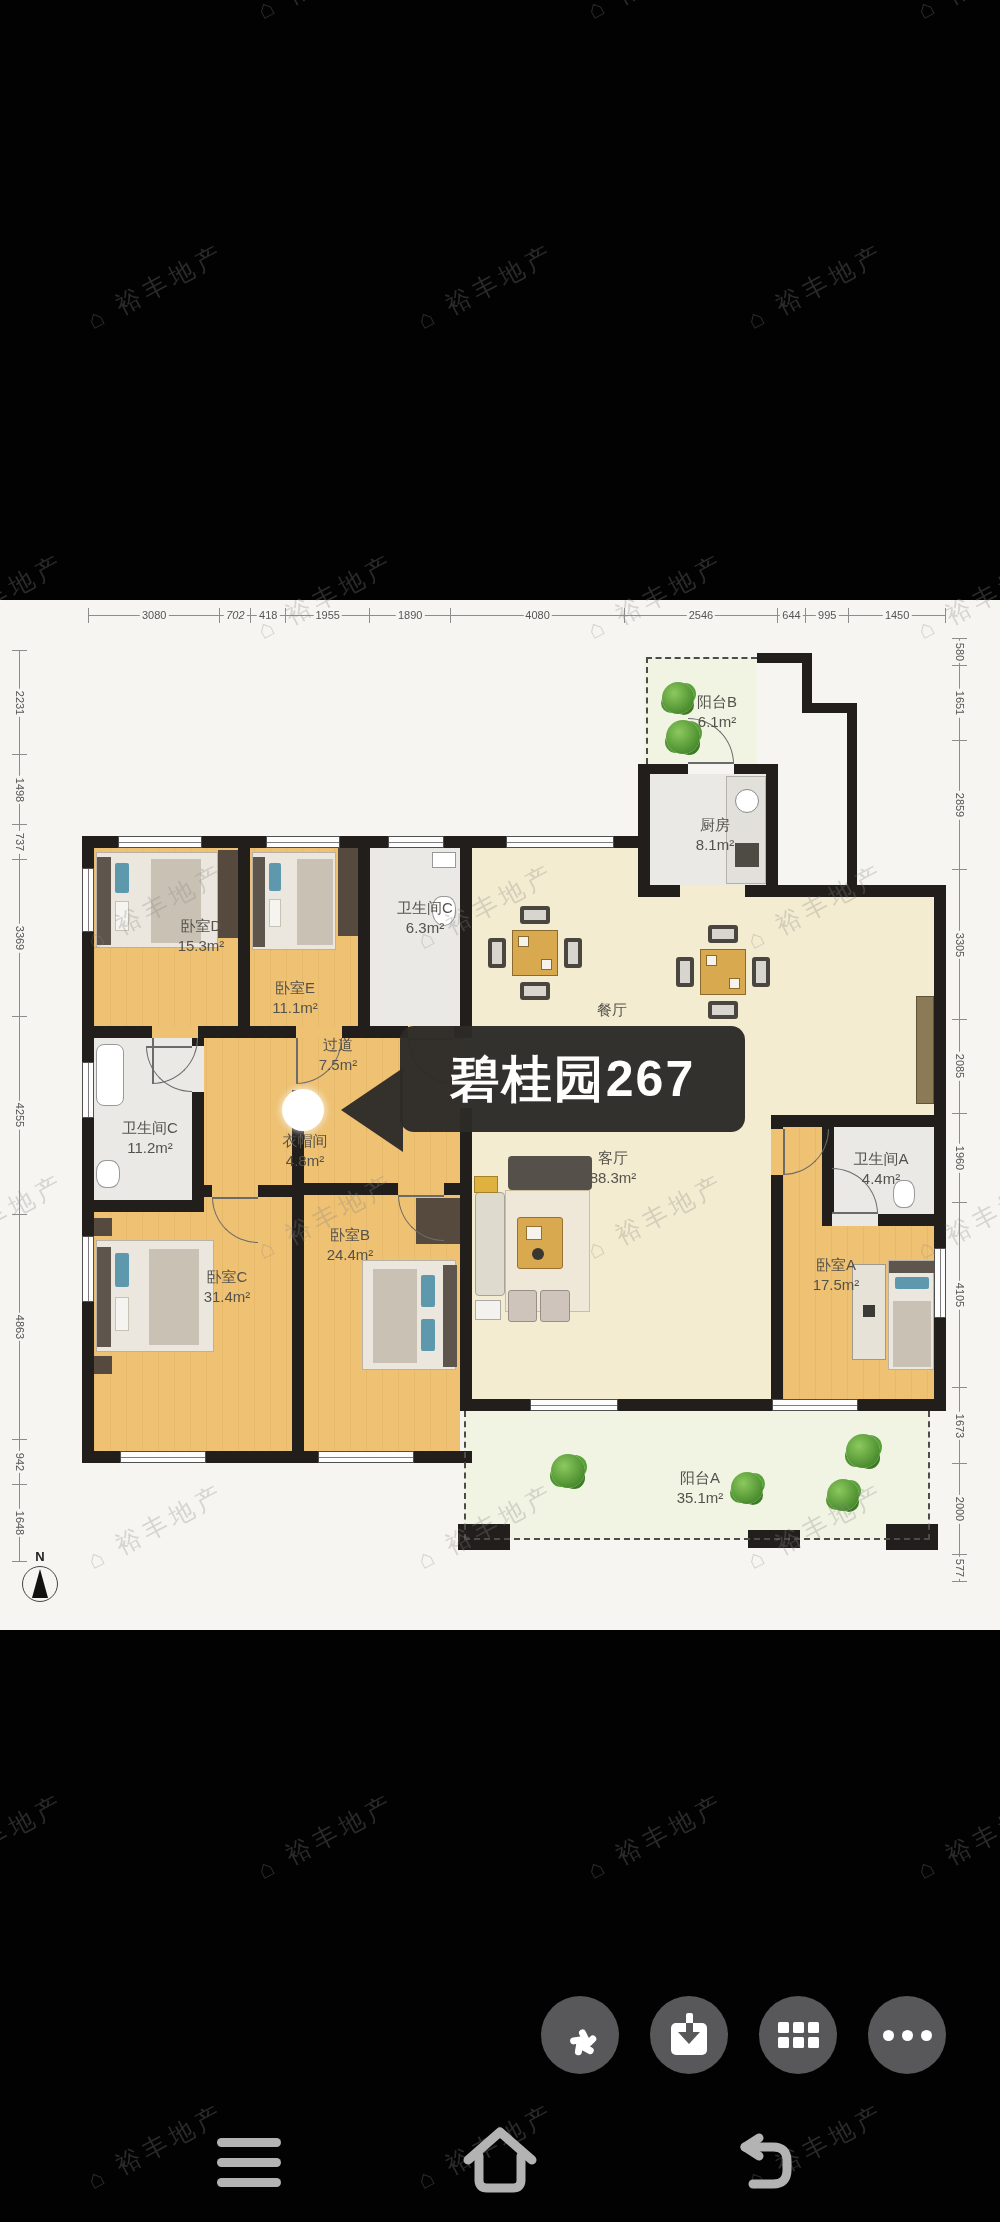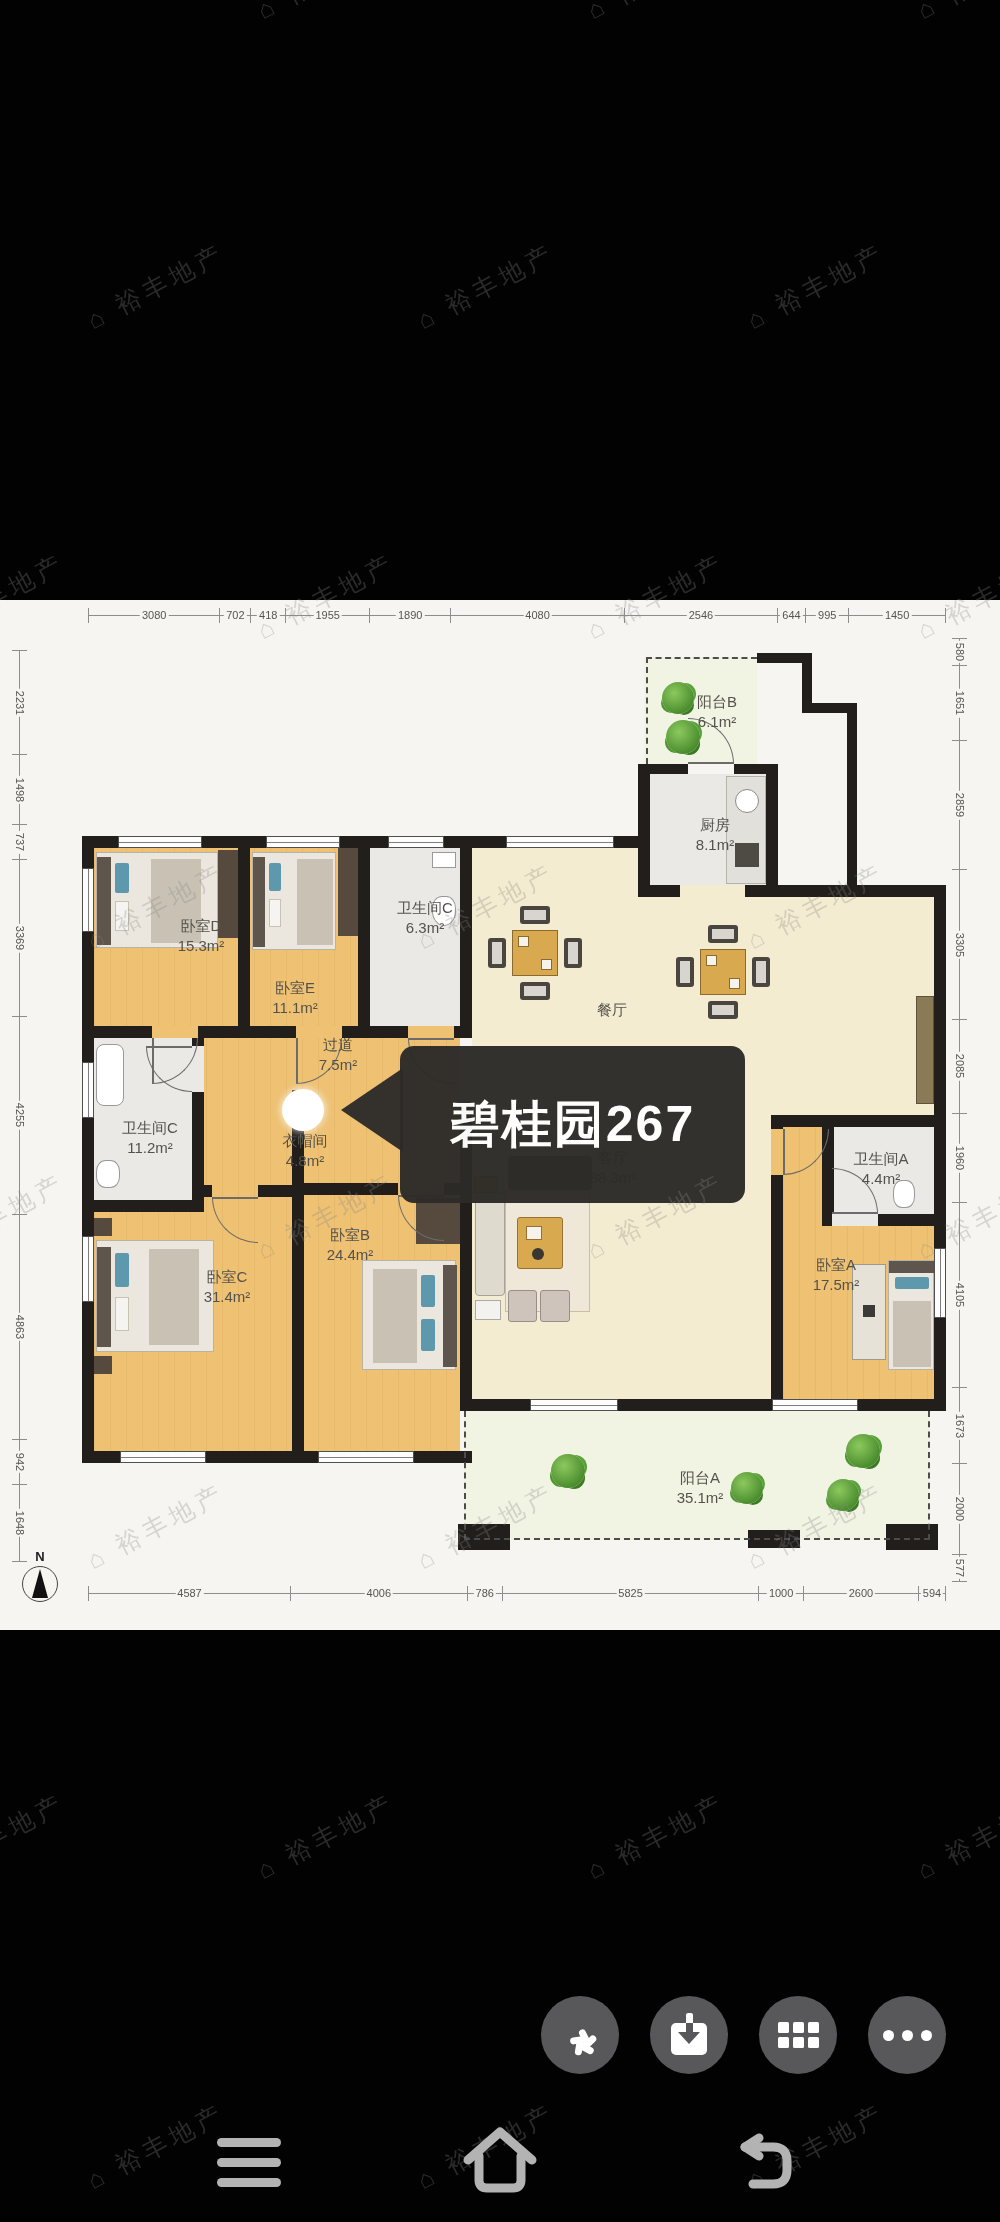--- a/index.html
+++ b/index.html
@@ -55,21 +55,21 @@
   .dims.h .seg{border-left:1px solid #8d8d8d;height:100%}
   .dims.h .seg:last-child{border-right:1px solid #8d8d8d}
   .dims.h .seg::before{content:'';position:absolute;left:0;right:0;top:7px;border-top:1px solid #8d8d8d}
   .dims.v .seg{border-top:1px solid #8d8d8d;width:100%}
   .dims.v .seg:last-child{border-bottom:1px solid #8d8d8d}
   .dims.v .seg::before{content:'';position:absolute;top:0;bottom:0;left:7px;border-left:1px solid #8d8d8d}
   .seg span{position:absolute;left:50%;top:50%;transform:translate(-50%,-50%);background:var(--card,#f6f5f1);
             font-size:11px;color:var(--dimtext,#555);padding:0 2px;line-height:1.05;white-space:nowrap}
   .dims.v .seg span{writing-mode:vertical-rl;padding:2px 0}
   
-  #banner{position:absolute;left:400px;top:446px;width:345px;height:157px;background:var(--banner,#2d2b28);
+  #banner{position:absolute;left:400px;top:426px;width:345px;height:106px;background:var(--banner,#2d2b28);
           opacity:.97;border-radius:14px;z-index:9;display:flex;align-items:center;justify-content:center}
   #banner span{color:#fff;font-size:50px;font-weight:bold;letter-spacing:2px}
   #banner-tail{position:absolute;left:341px;top:468px;width:0;height:0;z-index:9;opacity:.97;
                border-top:42px solid transparent;border-bottom:42px solid transparent;
                border-right:62px solid var(--banner,#2d2b28)}
   #pin-dot{position:absolute;left:282px;top:489px;width:42px;height:42px;background:#fff;border-radius:50%;
            z-index:8;box-shadow:0 0 8px rgba(255,255,255,.9)}
   
   #compass{position:absolute;left:16px;top:950px;width:48px;height:62px;z-index:6;text-align:center}
   #compass .nlbl{font-size:13px;font-weight:bold;color:#222;line-height:14px}
@@ -99,21 +99,21 @@
 <body>
 
 <div id="page">
 
   <div class="card">
 
     <div class="dims h" style="left:88px;top:8px;width:858px">
         <div class="seg" style="flex-grow: 3080;">
           <span>3080</span>
         </div>
-        <div class="seg" style="flex-grow: 702;">
+        <div class="seg" style="flex-grow: 702; font-style: italic;">
           <span>702</span>
         </div>
         <div class="seg" style="flex-grow: 805;">
           <span>418</span>
         </div>
         <div class="seg" style="flex-grow: 1955;">
           <span>1955</span>
         </div>
         <div class="seg" style="flex-grow: 1890;">
           <span>1890</span>
@@ -125,43 +125,20 @@
           <span>2546</span>
         </div>
         <div class="seg" style="flex-grow: 644;">
           <span>644</span>
         </div>
         <div class="seg" style="flex-grow: 995;">
           <span>995</span>
         </div>
         <div class="seg" style="flex-grow: 2260;">
           <span>1450</span>
-        </div>
-      </div>
-    <div class="dims h" style="left:88px;top:986px;width:858px">
-        <div class="seg" style="flex-grow: 4587;">
-          <span>4587</span>
-        </div>
-        <div class="seg" style="flex-grow: 4006;">
-          <span>4006</span>
-        </div>
-        <div class="seg" style="flex-grow: 786;">
-          <span>786</span>
-        </div>
-        <div class="seg" style="flex-grow: 5825;">
-          <span>5825</span>
-        </div>
-        <div class="seg" style="flex-grow: 1000;">
-          <span>1000</span>
-        </div>
-        <div class="seg" style="flex-grow: 2600;">
-          <span>2600</span>
-        </div>
-        <div class="seg" style="flex-grow: 594;">
-          <span>594</span>
         </div>
       </div>
     <div class="dims v" style="left:12px;top:50px;height:912px">
         <div class="seg" style="flex-grow: 2231;">
           <span>2231</span>
         </div>
         <div class="seg" style="flex-grow: 1498;">
           <span>1498</span>
         </div>
         <div class="seg" style="flex-grow: 737;">

